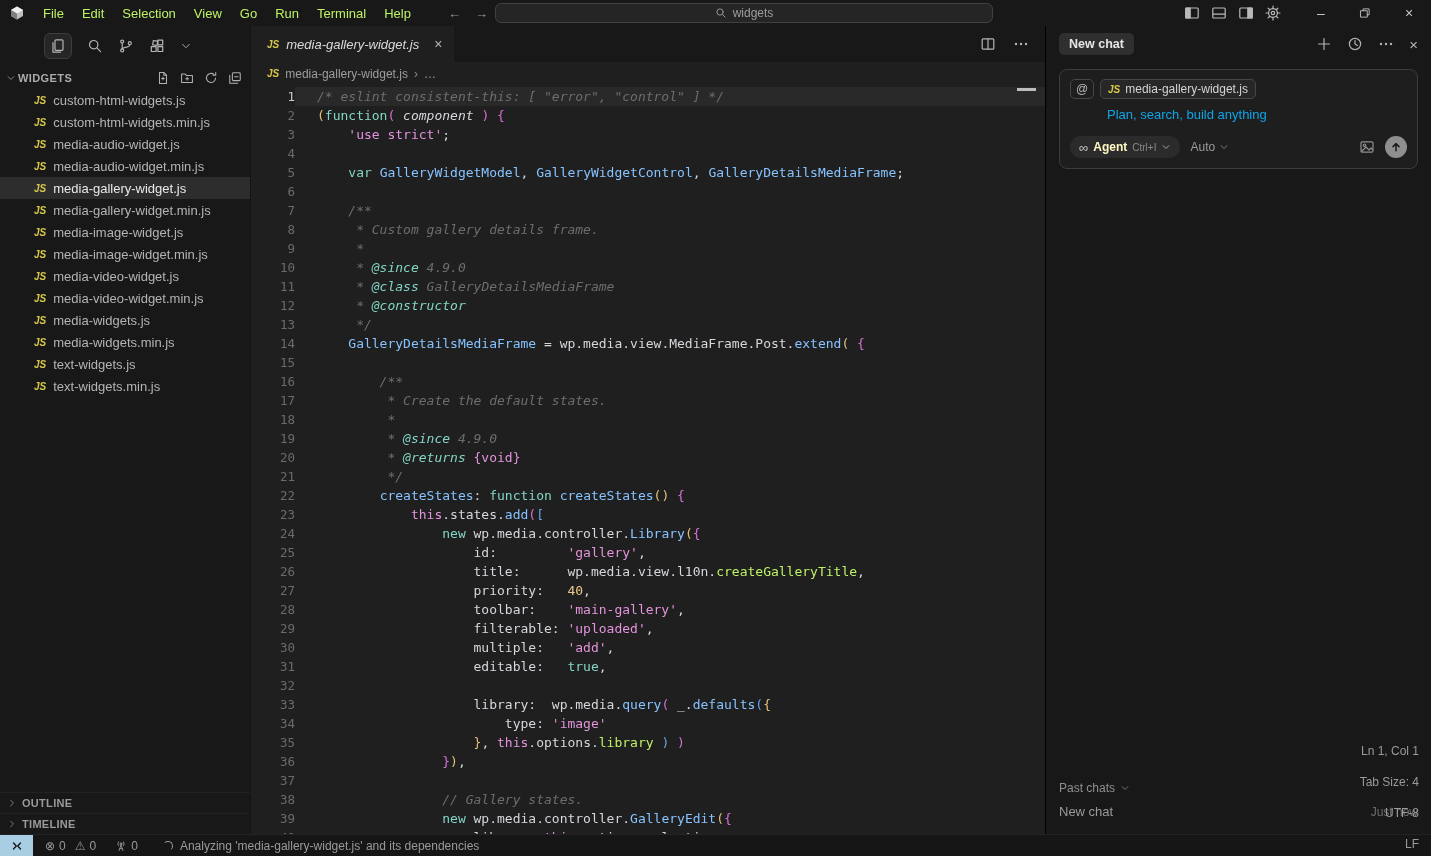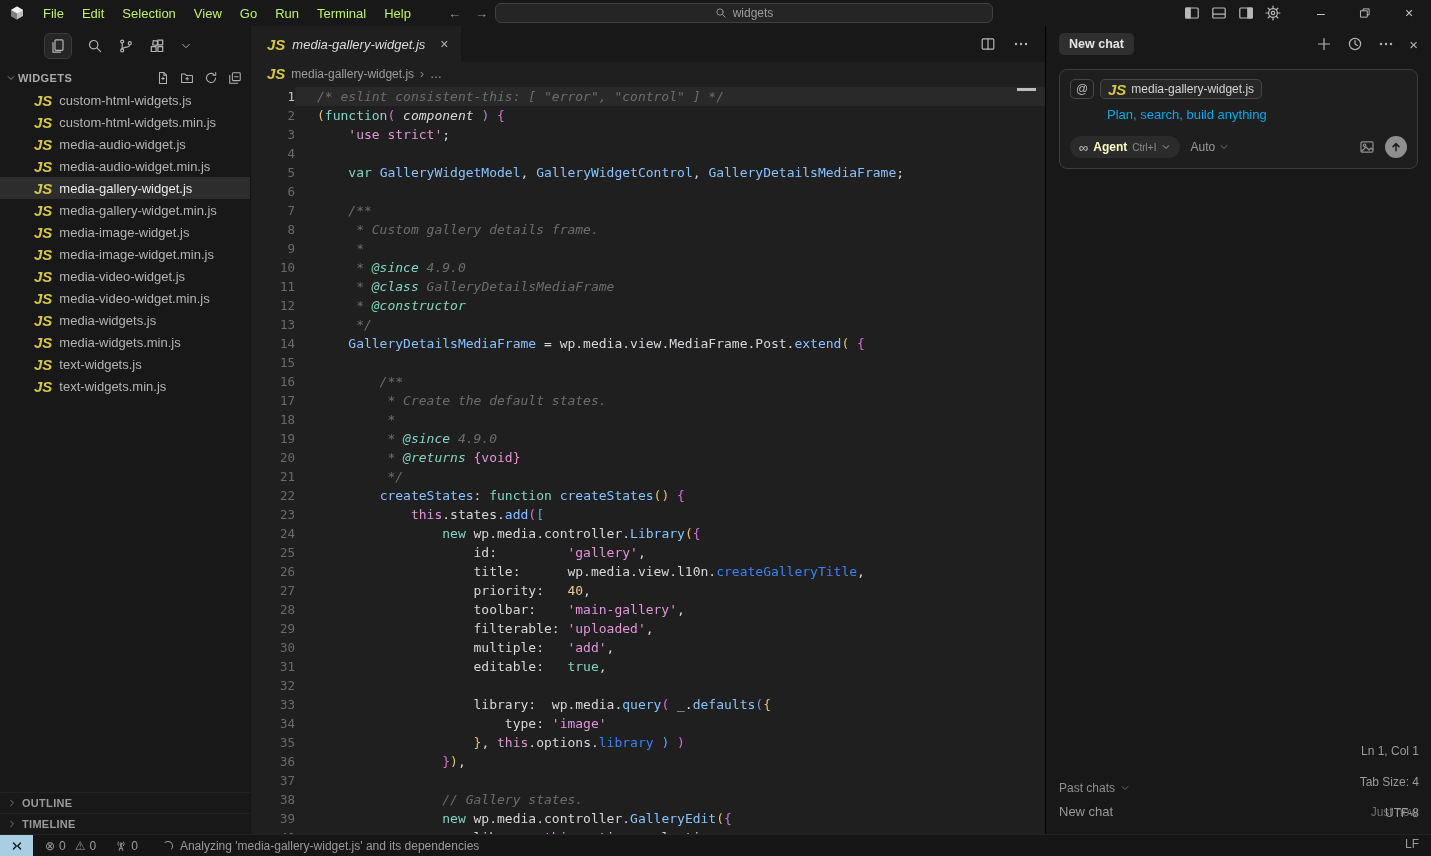--- a/index.html
+++ b/index.html
@@ -33,21 +33,21 @@
   #sidebar{width:251px;background:#181818;display:flex;flex-direction:column;border-right:1px solid #141414;}
   #activity-row{height:40px;display:flex;align-items:center;gap:15px;padding-left:44px;color:#b5b5b5;}
   .act-box{width:28px;height:26px;border:1px solid #3d3d3d;border-radius:6px;background:#262626;
            display:flex;align-items:center;justify-content:center;}
   #explorer-header{height:23px;display:flex;align-items:center;padding:0 8px 0 6px;color:#ababab;}
   #explorer-title{font-size:11px;font-weight:700;letter-spacing:.4px;margin-left:2px;}
   #explorer-actions{margin-left:auto;display:flex;gap:10px;color:#b0b0b0;}
   #file-list{display:flex;flex-direction:column;}
   .file{height:22px;display:flex;align-items:center;gap:7px;padding-left:34px;font-size:13px;color:#b4b4b4;}
   .file.sel{background:#2d2d2d;color:#e9e9e9;}
-  .jsb{color:#d6c64a;font-weight:700;font-style:italic;font-size:15px;flex:none;}
+  .jsb{color:#d6c64a;font-weight:700;font-style:italic;font-size:10px;flex:none;}
   #sidebar-bottom{margin-top:auto;}
   .side-sec{height:21px;display:flex;align-items:center;gap:5px;padding-left:7px;font-size:11px;
             font-weight:700;letter-spacing:.3px;color:#9a9a9a;border-top:1px solid #222222;}
 
   
   #editor{flex:1;display:flex;flex-direction:column;background:#1f1f1f;min-width:0;}
   #tabbar{height:36px;background:#181818;display:flex;align-items:stretch;}
   #tab-active{display:flex;align-items:center;gap:7px;padding:0 12px 0 16px;background:#1f1f1f;}
   #tab-title{font-size:13px;font-style:italic;color:#dadada;}
   #tab-close{color:#b5b5b5;font-size:14px;margin-left:8px;}
@@ -60,21 +60,21 @@
   .ln{width:44px;text-align:right;color:#6b6b6b;flex:none;font-size:12.5px;}
   .cd{flex:1;padding-left:22px;}
   .cl.cur .cd{background:#292929;}
   .cl.cur .ln{color:#c8c8c8;}
   .tk-cm{color:#6d6d6d;font-style:italic;}
   .tk-dt{color:#83d6c5;font-style:italic;}
   .tk-kw{color:#83d6c5;}
   .tk-st{color:#e394dc;}
   .tk-pk{color:#e394dc;}
   .tk-fn{color:#87c3ff;}
-  .tk-vi{color:#3b82f6;}
+  .tk-vi{color:#bef264;}
   .tk-nm{color:#ebc88d;}
   .tk-tx{color:#d6d6dd;}
   .tk-ar{color:#d6d6dd;font-style:italic;}
   .tk-b1{color:#e5c07b;}
   .tk-b2{color:#d670d6;}
   .tk-b3{color:#6ca2e8;}
   #minimap-dash{position:absolute;top:3px;right:9px;width:19px;height:3px;background:#bdbdbd;}
 
   
   #chat{width:386px;background:#181818;border-left:1px solid #000;display:flex;flex-direction:column;}

